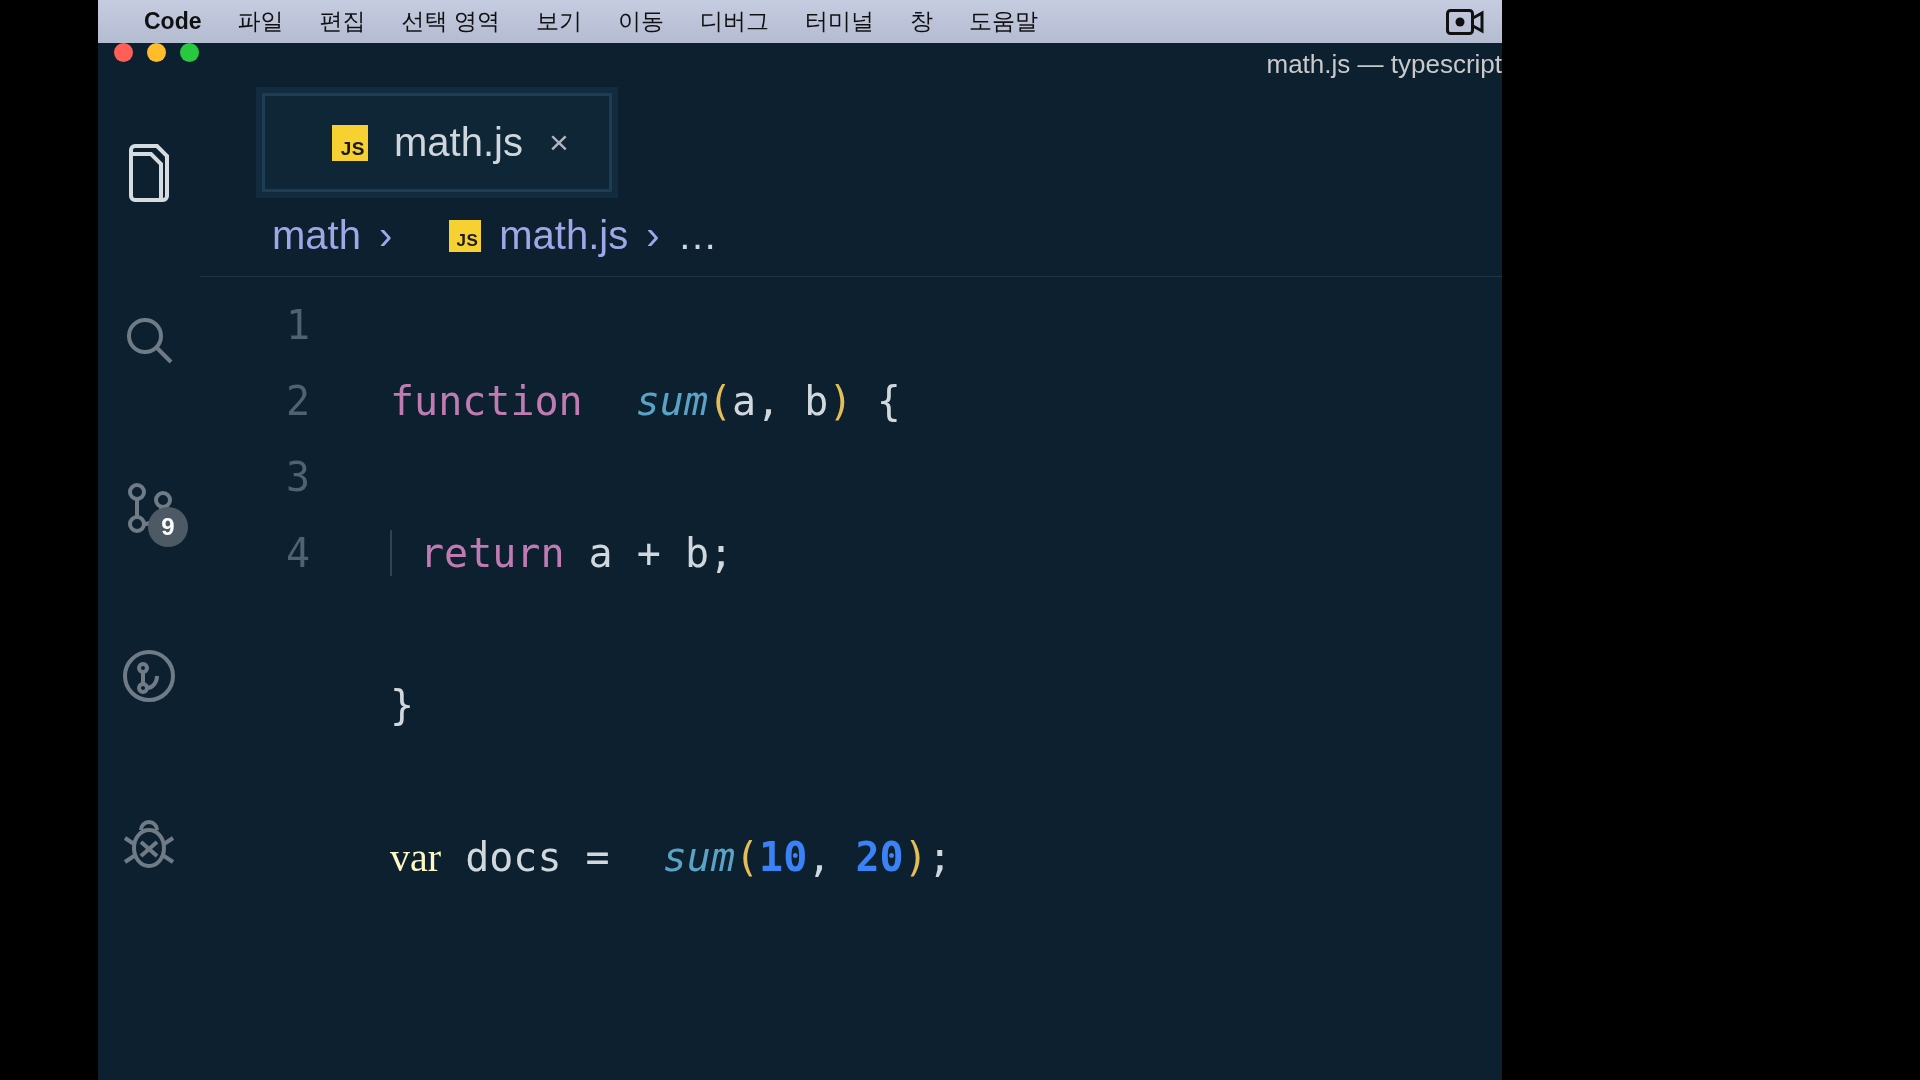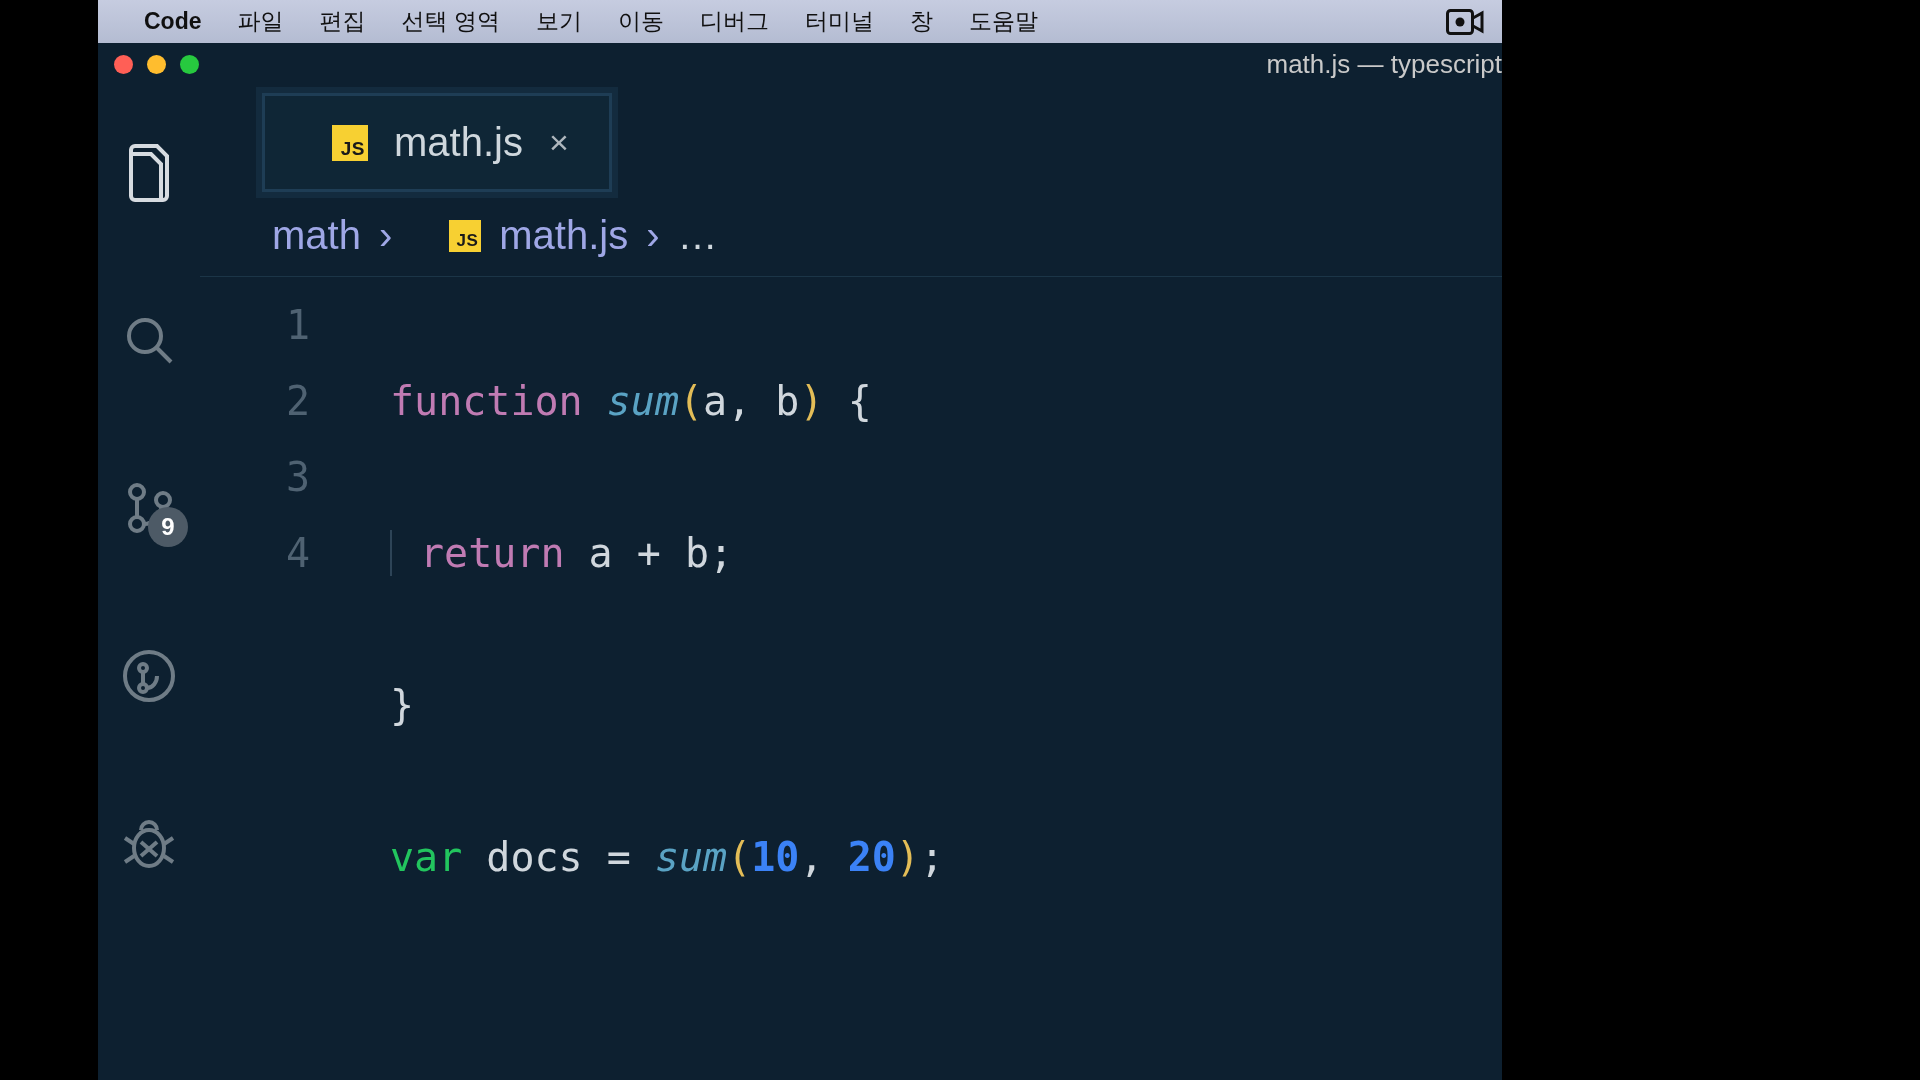--- a/index.html
+++ b/index.html
@@ -19,21 +19,21 @@
   .cam-icon { margin-left: auto; }
   .cam-icon svg { display:block; }
 
   
   .editor-window {
     position: absolute; left: 98px; top: 43px; right: 98px; bottom: 0;
     background: #0d2030;
     display: flex; flex-direction: column;
   }
   .titlebar {
-    height: 42px; display: flex; align-items: center; padding-left: 16px;
+    height: 42px; display: flex; align-items: flex-start; padding-left: 16px;
     position: relative;
     text-decoration: underline;
   }
   .traffic { display: flex; gap: 14px; }
   .traffic span { width: 19px; height: 19px; border-radius: 50%; display:block; }
   .tr-red { background:#ff5f56; }
   .tr-yellow { background:#ffbd2e; }
   .tr-green { background:#27c93f; }
   .win-title { position:absolute; right: 0; top: 6px; color:#c9c9c9; font-size: 26px; }
 
@@ -81,22 +81,22 @@
   .bc-ellipsis { color:#cfd7dd; }
 
   .code-area { flex:1; display:flex; font-family: "Menlo","Consolas","DejaVu Sans Mono",monospace; font-size:40px; line-height:76px; padding-top:10px; }
   .gutter { width:190px; text-align:right; color:#4f6272; padding-right:80px; }
   .gutter div { height:76px; }
   .code { flex:1; color:#d0d7dd; white-space:pre; }
   .code .line { height:76px; display:block; }
   .indent-guide { border-left:2px solid #2d4457; padding-left:28px;margin-top:22px; }
 
   .tok-kw { color:#c07bb3; }
-  .tok-kw-noit { color:#22c55e; }
-  .tok-fn { color:#5aa3c4; font-style:italic; }
+  .tok-kw-noit { color:#fef9c3;font-family:Liberation Serif, serif; }
+  .tok-fn { color:#5aa3c4; font-style:italic;margin-left:29px; }
   .tok-param { color:#d0d7dd; }
   .tok-var { color:#d0d7dd; }
   .tok-op { color:#d0d7dd; }
   .tok-paren { color:#e3bd57; }
   .tok-num { color:#3b82f6;font-weight:bold; }
   .tok-punc { color:#d0d7dd; }
   .tok-brace { color:#d0d7dd; }
 
   
   .bar-left, .bar-right { position:absolute; top:0; bottom:0; width:98px; background:#000; }

